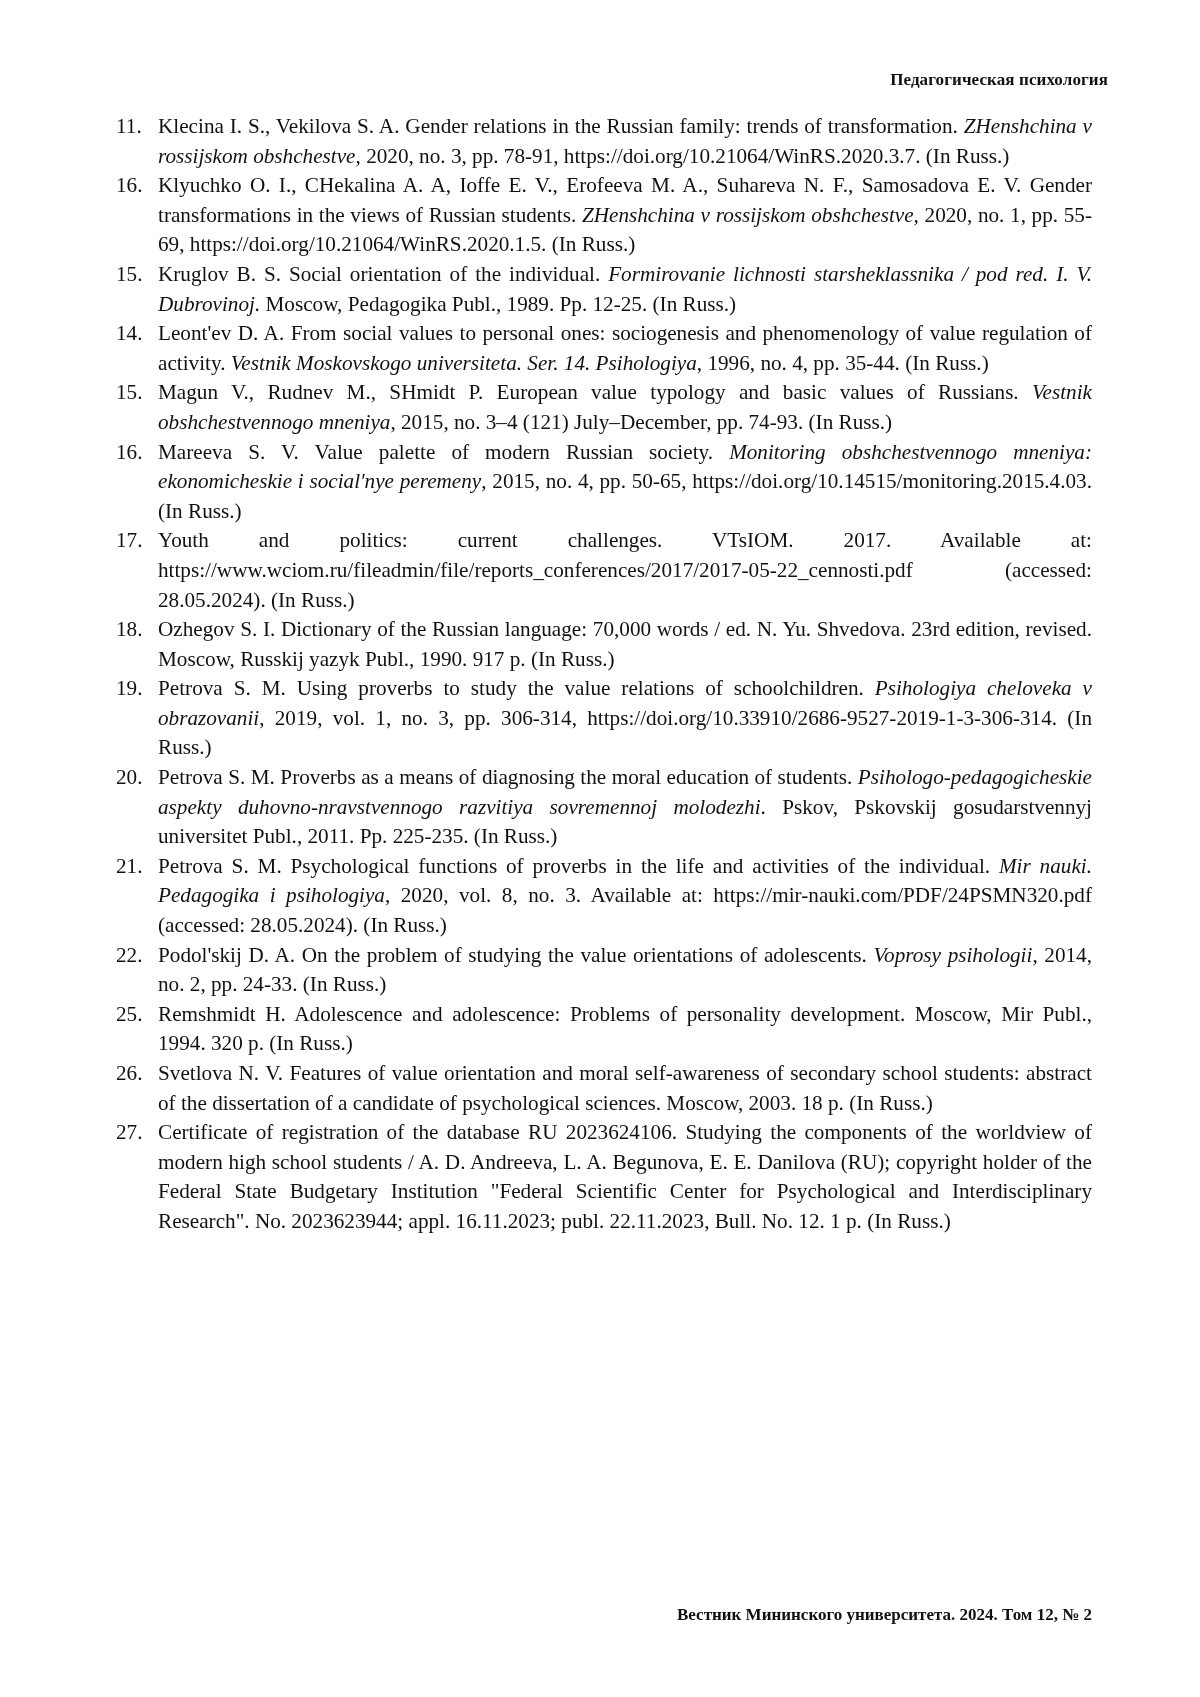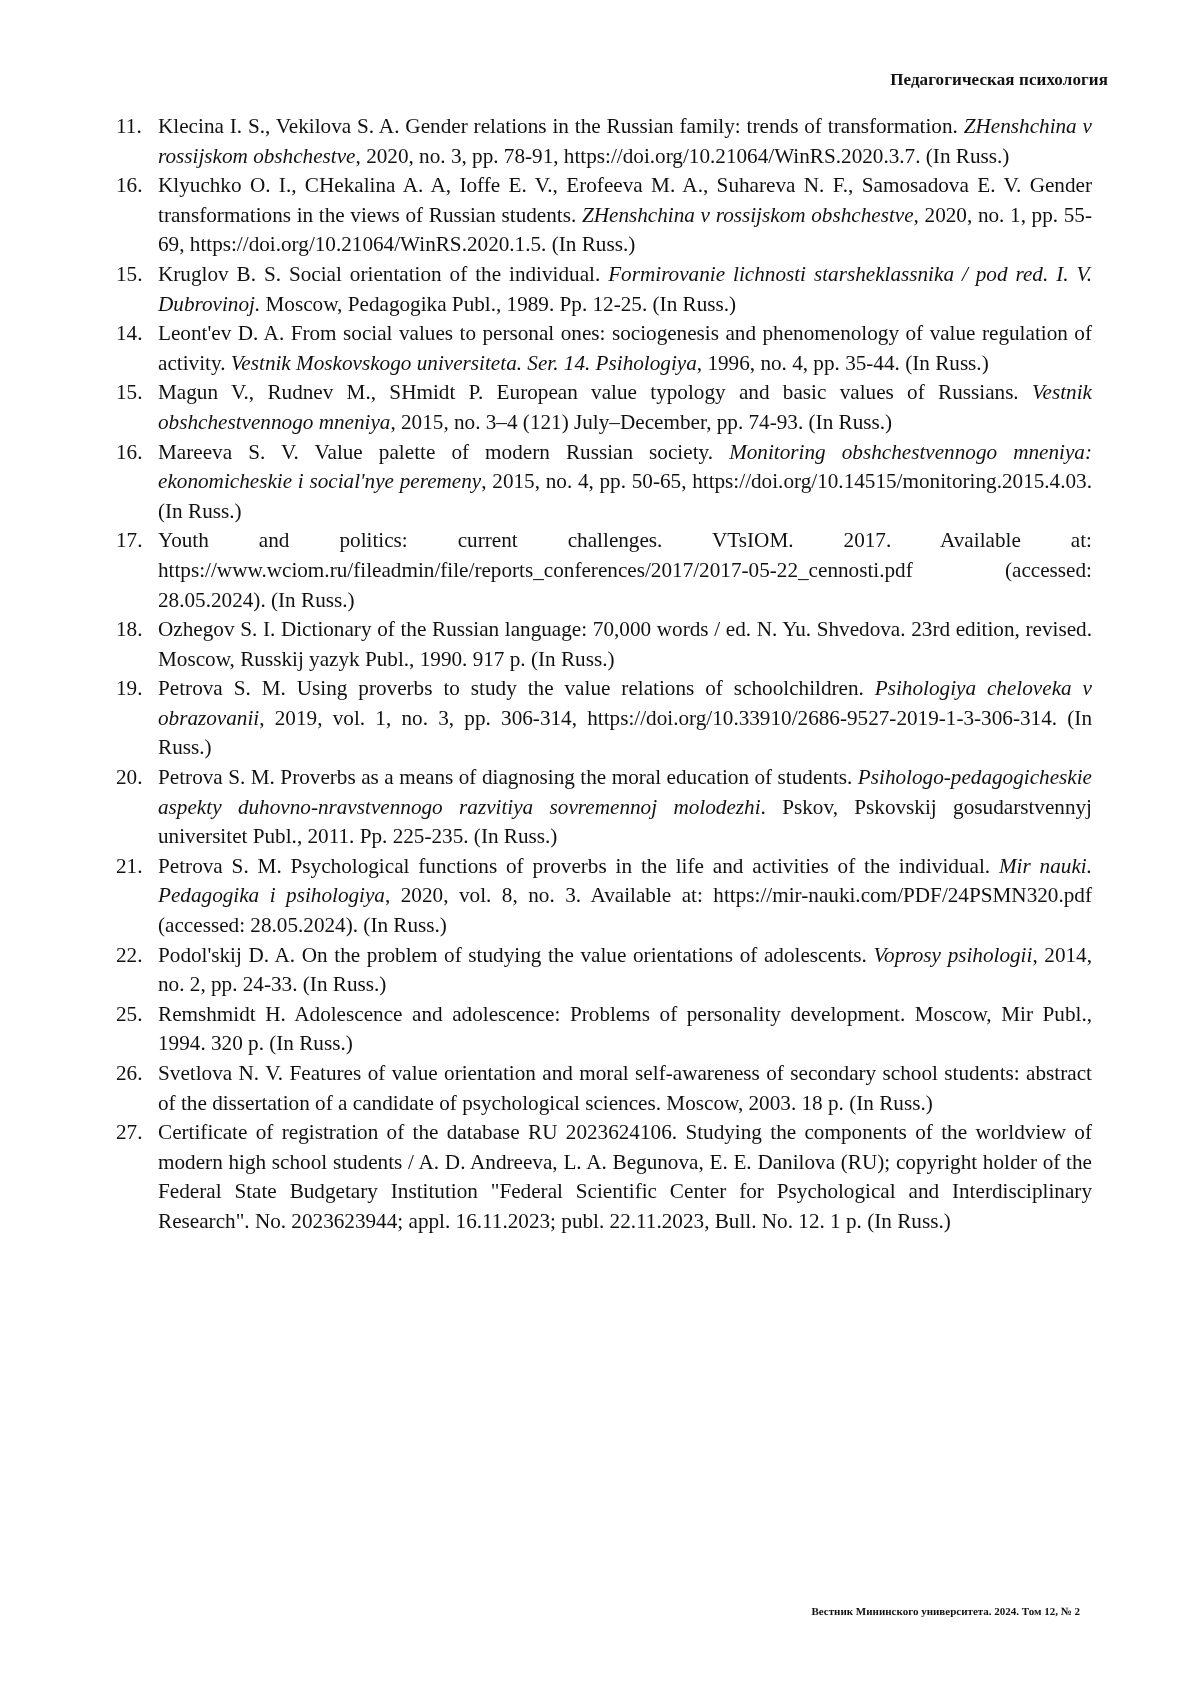--- a/index.html
+++ b/index.html
@@ -17,22 +17,22 @@
     margin: 0; padding: 0; list-style: none;
     font-size: 21.2px; line-height: 29.6px;
   }
   .ref {
     position: relative; padding-left: 42px; text-align: justify;
     hyphens: none;
   }
   .ref-num { position: absolute; left: 0; top: 0; }
   .ref i { font-style: italic; }
   .footer {
-    position: absolute; top: 1605px; right: 120px;
-    font-weight: bold; font-size: 11px;
+    position: absolute; top: 1605px; right: 108px;
+    font-weight: bold; font-size: 17px;
   }
 </style>
 </head>
 <body>
 
 <div class="running-head">Педагогическая психология</div>
 
 <ol class="refs" id="refs">
     <li class="ref"><span class="ref-num">11.</span><span>Klecina I. S., Vekilova S. A. Gender relations in the Russian family: trends of transformation. </span><i>ZHenshchina v rossijskom obshchestve</i><span>, 2020, no. 3, pp. 78-91, https://doi.org/10.21064/WinRS.2020.3.7. (In Russ.)</span></li>
     <li class="ref"><span class="ref-num">16.</span><span>Klyuchko O. I., CHekalina A. A, Ioffe E. V., Erofeeva M. A., Suhareva N. F., Samosadova E. V. Gender transformations in the views of Russian students. </span><i>ZHenshchina v rossijskom obshchestve,</i><span> 2020, no. 1, pp. 55-69, https://doi.org/10.21064/WinRS.2020.1.5. (In Russ.)</span></li>

